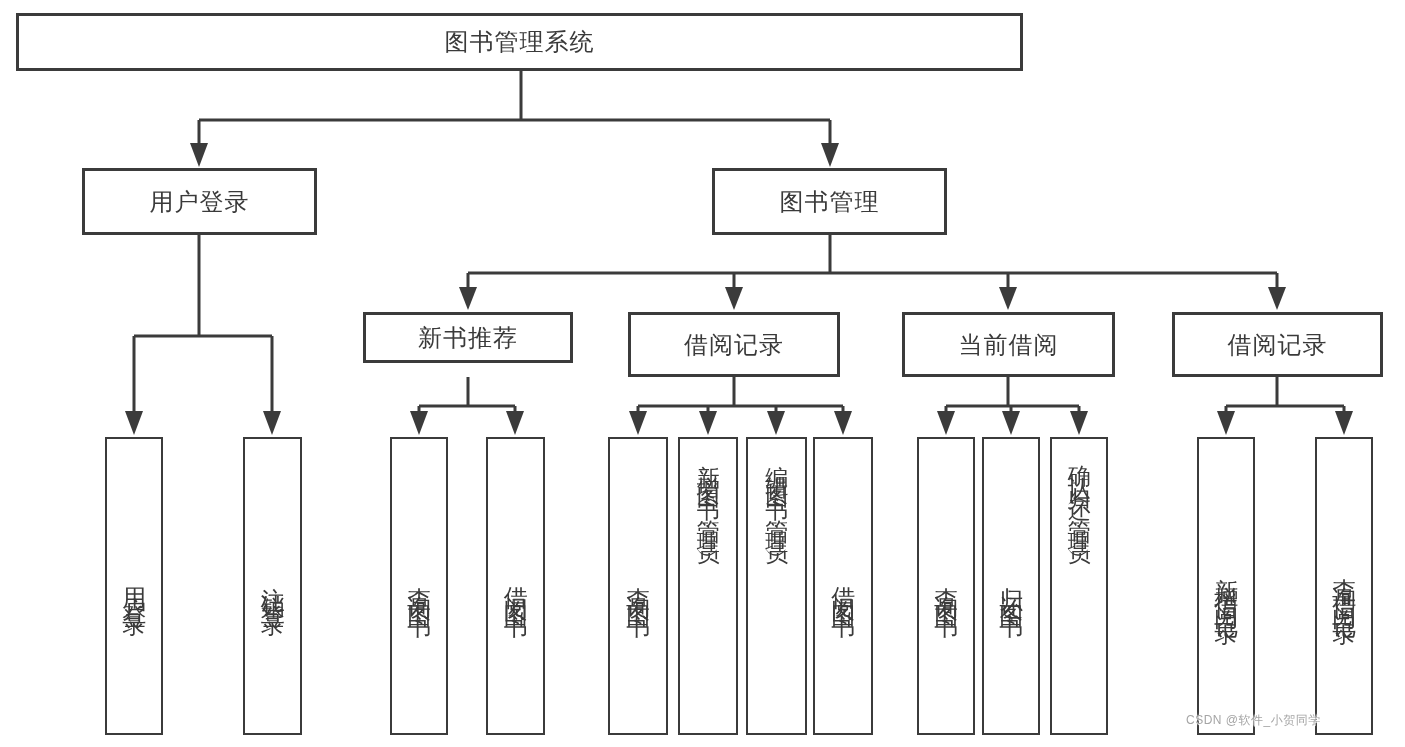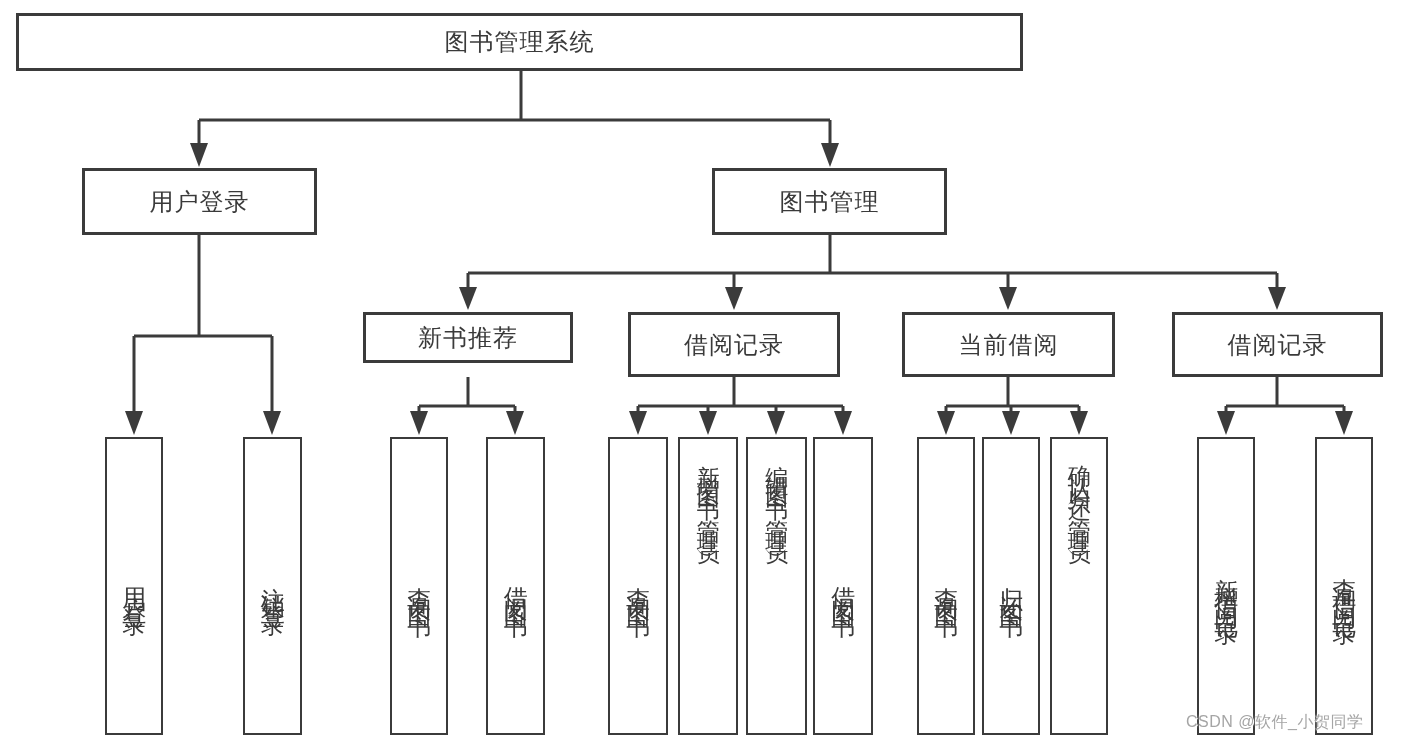--- a/index.html
+++ b/index.html
@@ -51,21 +51,21 @@
   .leaf.long { align-items: flex-start; }
   .leaf.long span {
     padding-top: 8px;
     font-size: 23px;
     letter-spacing: 11px;
   }
   .watermark {
     position: absolute;
     left: 1186px;
     top: 712px;
-    font-size: 16px;
+    font-size: 12px;
     color: #a5a5a5;
     letter-spacing: 0.5px;
     z-index: 2;
     text-shadow: 0 0 3px #ffffff, 1px 1px 0 #ffffff;
     white-space: nowrap;
   }
 </style>
 </head>
 <body>
 

